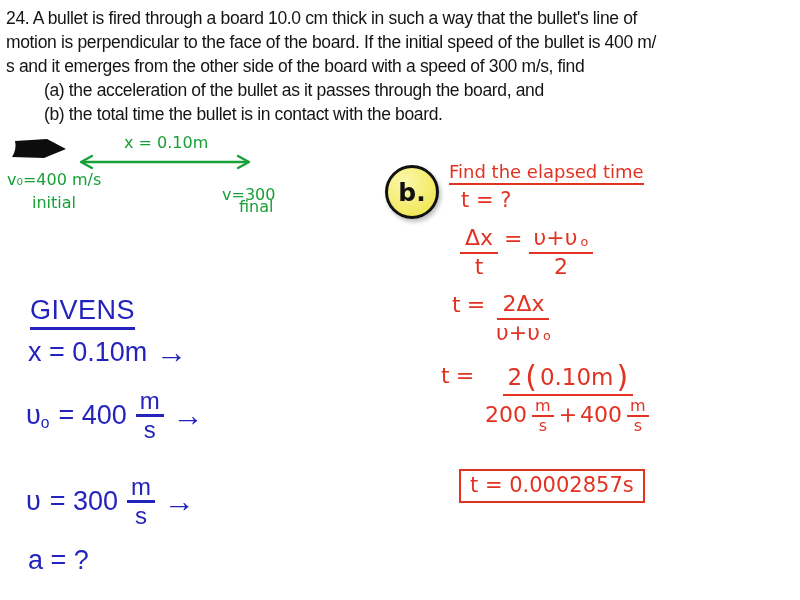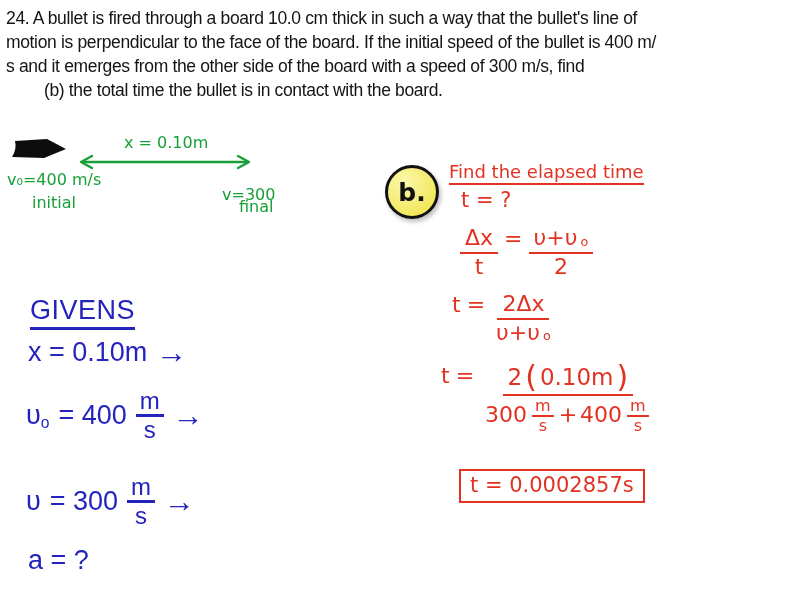--- a/index.html
+++ b/index.html
@@ -80,20 +80,21 @@
 </style>
 </head>
 <body>
 
 <div class="stage">
 
   <div class="problem">
     <div class="pline">24. A bullet is fired through a board 10.0 cm thick in such a way that the bullet's line of</div>
     <div class="pline">motion is perpendicular to the face of the board.  If the initial speed of the bullet is 400 m/</div>
     <div class="pline">s and it emerges from the other side of the board with a speed of 300 m/s, find</div>
+    <div class="pline indent">(a) the acceleration of the bullet as it passes through the board, and</div>
     <div class="pline indent">(b) the total time the bullet is in contact with the board.</div>
   </div>
 
   <svg class="bullet-svg" width="58" height="24" viewBox="0 0 58 24">
     <path d="M5,4 L37,2 L56,12 L34,21 L2,20 Q7,12 5,4 Z" fill="#0d0d0d"></path>
   </svg>
   <div class="green dist-label">x = 0.10m</div>
   <svg class="dist-arrow" width="174" height="18" viewBox="0 0 174 18">
     <line x1="4" y1="9" x2="170" y2="9" stroke="#18a038" stroke-width="2.4"></line>
     <polyline points="14,3 3,9 14,15" fill="none" stroke="#18a038" stroke-width="2.4" stroke-linejoin="round" stroke-linecap="round"></polyline>
@@ -142,21 +143,21 @@
     <span>t</span>
     <span>=</span>
     <span class="frac">
       <span class="num"><span class="num-row" style="font-size:23px;">
         <span>2</span>
             <span class="paren">(</span>
             <span>0.10m</span>
             <span class="paren">)</span>
       </span></span>
       <span class="den"><span class="den-row">
-        <span>300</span>
+        <span>200</span>
         <span class="ufrac">
           <span class="un">m</span>
           <span class="ud">s</span>
         </span>
         <span>+</span>
         <span>400</span>
         <span class="ufrac">
           <span class="un">m</span>
           <span class="ud">s</span>
         </span>

